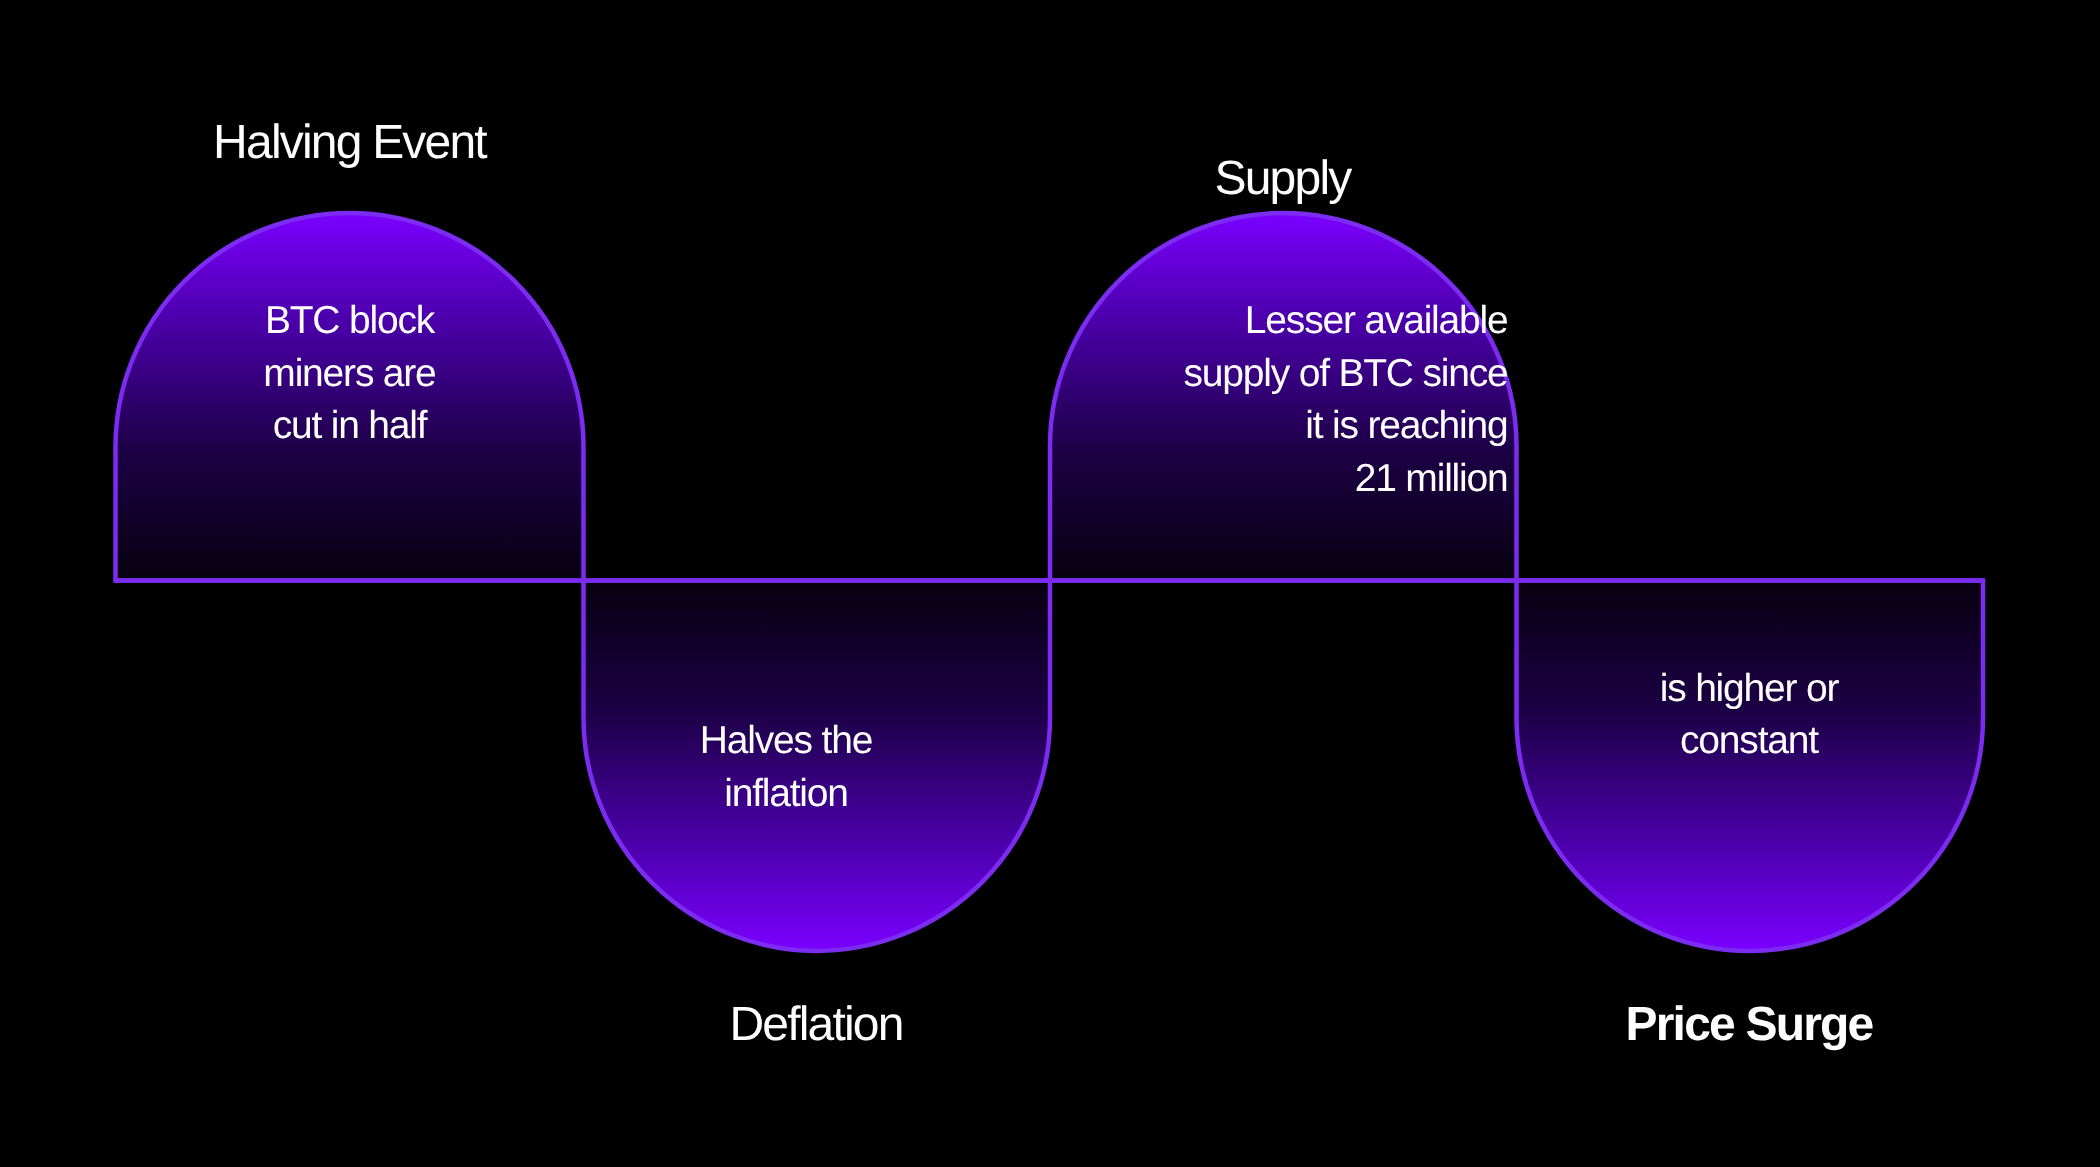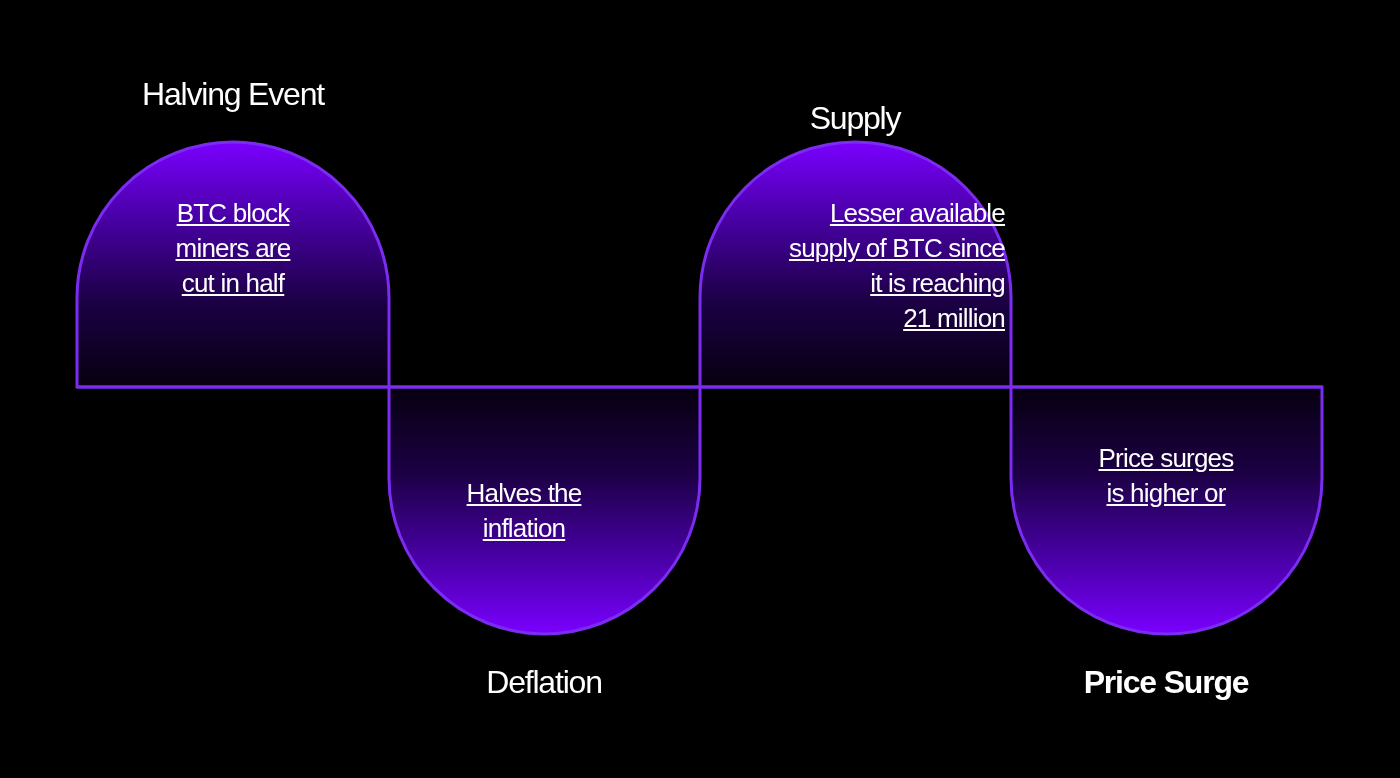--- a/index.html
+++ b/index.html
@@ -34,21 +34,20 @@
     }
     .body-text {
       position: absolute;
       width: 280px;
       transform: translateX(-50%);
       text-align: center;
       font-size: 26px;
       line-height: 35px;
       letter-spacing: -0.8px;
       color: #ffffff;
-      text-decoration: underline;
     }
     .body-text span { display: block; }
   </style>
 </head>
 <body>
 
 <svg class="diagram-svg" viewBox="0 0 1400 778" xmlns="http://www.w3.org/2000/svg">
   <defs>
     <linearGradient id="gradUp" x1="0" y1="1" x2="0" y2="0">
       <stop offset="0%" stop-color="#07000f"></stop>
@@ -92,15 +91,15 @@
 </div>
 
 <div class="body-text" style="left:855px; top:196px; width:300px;text-align:right;">
   <span>Lesser available</span>
   <span>supply of BTC since</span>
   <span>it is reaching</span>
   <span>21 million</span>
 </div>
 
 <div class="body-text" style="left:1166px; top:441px;">
-  <span>Price surges</span>
   <span>is higher or</span>
+  <span>constant</span>
 </div>
 
 </body></html>

